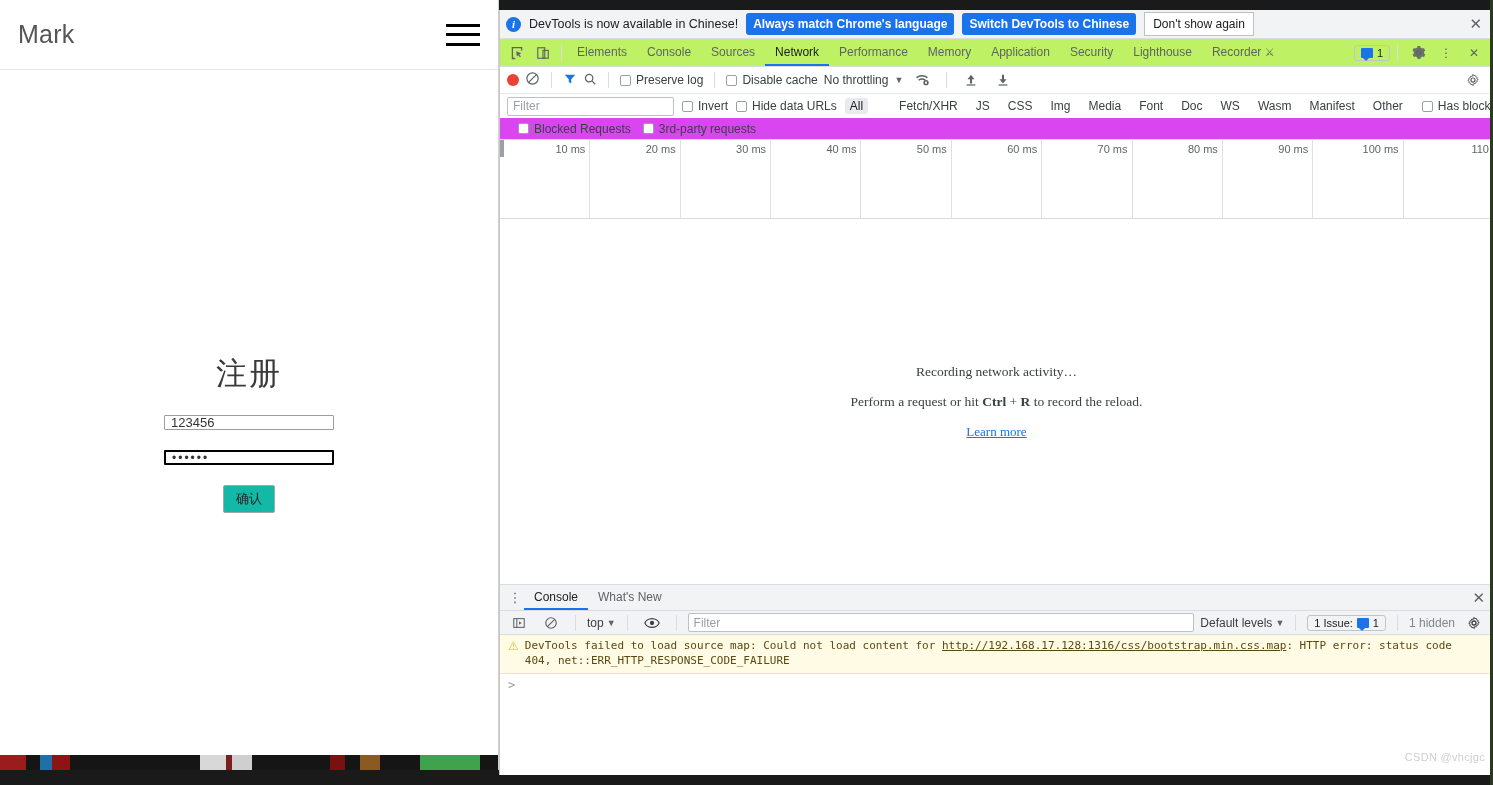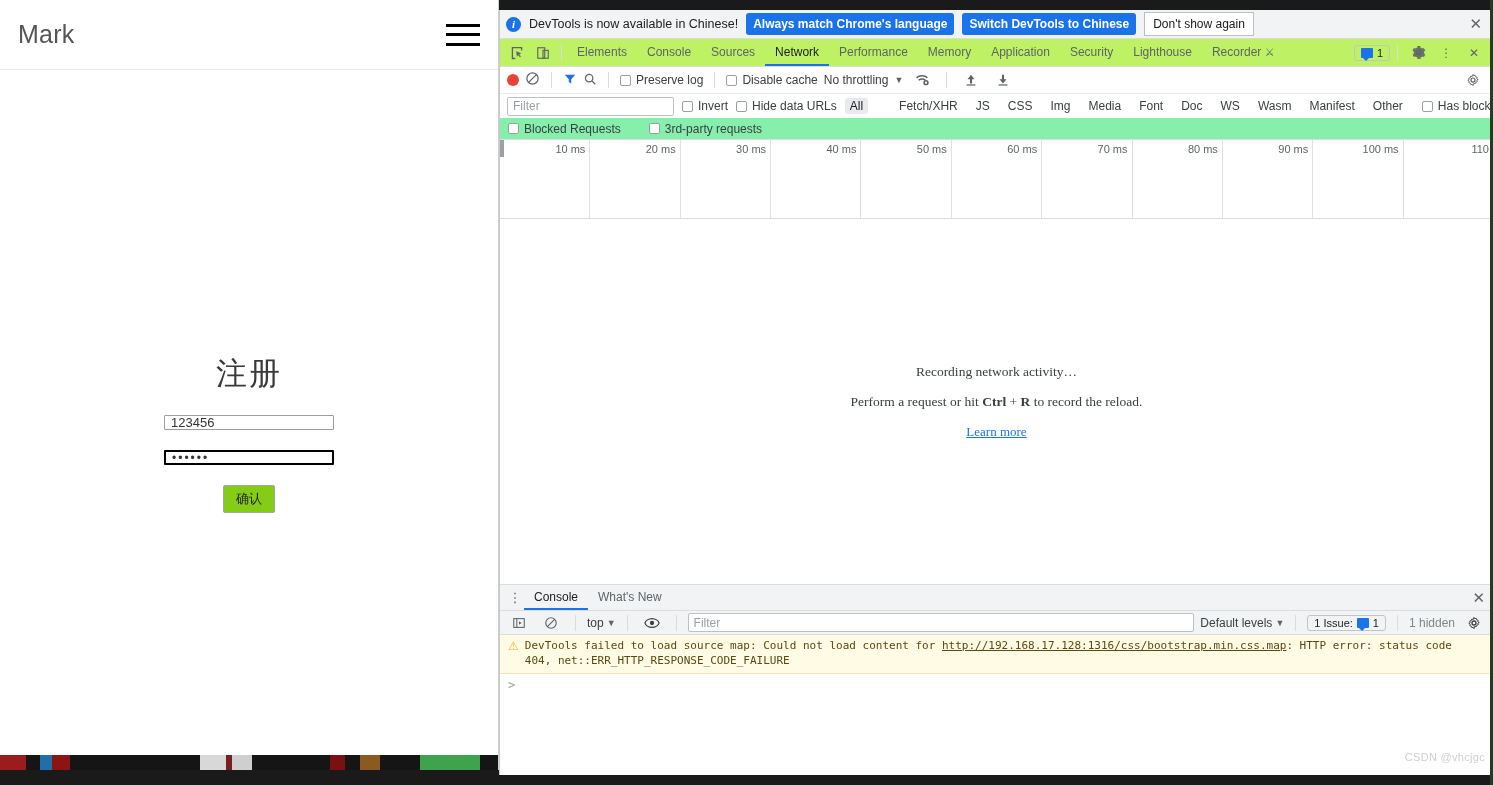--- a/index.html
+++ b/index.html
@@ -31,21 +31,21 @@
   .reg-title { font-size: 31px; color: #3a3a3a; font-weight: 400; letter-spacing: 2px; margin-bottom: 20px; }
   .field {
     display: block; width: 170px; height: 15px; margin: 0 auto 20px auto;
     border: 1px solid #9d9d9d; background: #fff; font-size: 13px;
     padding: 0 6px; color: #333; font-family: "Liberation Sans", sans-serif;
     border-radius: 1px;
   }
   .field.pw { border: 2px solid #000; letter-spacing: 2px; font-size: 12px; }
   .submit-btn {
     display: inline-block; padding: 4px 12px; font-size: 13px;
-    border: 1px solid #a6a6a6; background: #84cc16; color: #222;
+    border: 1px solid #a6a6a6; background: #14b8a6; color: #222;
     border-radius: 2px; cursor: pointer; font-family: "Liberation Sans", sans-serif;
   }
   .page-bottom-strip {
     position: absolute; left: 0; bottom: 0; width: 499px; height: 15px;
     background: #151515;
     background-image:
       linear-gradient(90deg,#9b1c1c 0 26px,#151515 26px 40px,#1f6fa8 40px 52px,#8e1414 52px 70px,#151515 70px 200px,
       #d8d8d8 200px 226px,#7a1f1f 226px 232px,#cfcfcf 232px 252px,#151515 252px 330px,
       #7a1010 330px 345px,#151515 345px 360px,#8a5a20 360px 380px,#151515 380px 420px,
       #3fa34d 420px 480px,#151515 480px 560px);
@@ -128,22 +128,22 @@
     width: 318px; height: 19px; border: 1px solid #bdc1c6; border-radius: 2px;
     font-size: 12px; padding: 0 5px; color:#202124; background:#fff;
     font-family:"Liberation Sans", sans-serif;
   }
   .filter-input::placeholder { color:#9aa0a6; }
   .type-chip { font-size: 12px; color:#3c4043; padding: 1px 5px; border-radius: 3px; cursor:pointer; white-space:nowrap; }
   .type-chip.sel { background:#e8eaed; color:#202124; }
 
   
   .blocked-row {
-    display:flex; align-items:center; gap:28px; height: 22px;
-    padding: 0 8px; background:#86efac; border-bottom: 1px solid #dadce0; flex:none;
+    display:flex; align-items:center; gap:12px; height: 22px;
+    padding: 0 18px; background:#d946ef; border-bottom: 1px solid #dadce0; flex:none;
   }
 
   
   .overview {
     height: 79px; background:#fff; border-bottom: 1px solid #dadce0; flex:none;
     position: relative; overflow: hidden;
   }
   .ruler { position:absolute; inset:0; display:flex; }
   .ruler-seg {
     flex: 1 1 0; border-right: 1px solid #e0e0e0; position: relative;

